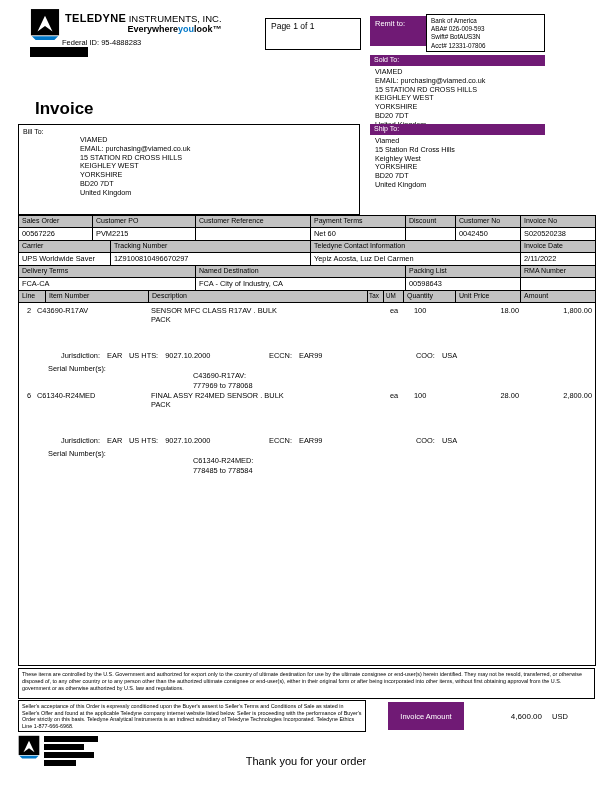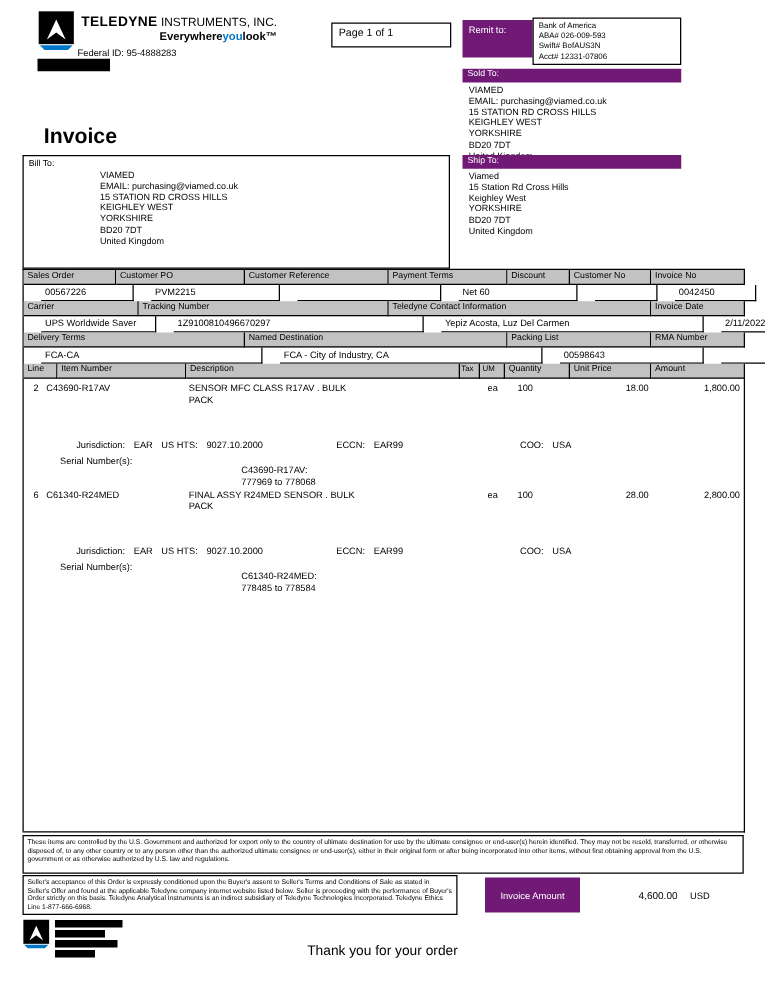--- a/index.html
+++ b/index.html
@@ -12,40 +12,40 @@
 
 .logo-row { left:30px; top:8px; display:flex; gap:5px; align-items:flex-start; }
 .logo-svg { width:30px; height:34px; flex:0 0 auto; }
 .brand-line { font-size:11px; white-space:nowrap; padding-top:4px; }
 .brand-bold { font-weight:bold; letter-spacing:.3px; }
 .brand-rest { font-size:9.5px; }
 .tagline { font-size:9px; font-weight:bold;text-align:right; }
 .tag-mid { color:#0077c8; }
 .federal { left:62px; top:38px; font-size:7.5px; }
 .redact-top { left:30px; top:47px; width:58px; height:10px; }
-.pagebox { left:265px; top:18px; width:96px; height:20px; border:1px solid #000; font-size:8.5px; padding:2px 5px; }
+.pagebox { left:265px; top:18px; width:96px; height:32px; border:1px solid #000; font-size:8.5px; padding:2px 5px; }
 .remit-label { left:370px; top:16px; width:56px; height:30px; font-size:7.5px; padding:3px 5px; }
 .remit-box { left:426px; top:14px; width:119px; height:38px; border:1px solid #000; font-size:6.3px; line-height:1.3; padding:2px 4px; }
 
 
 .addr-bar { font-size:7px; height:11px; padding:1px 4px; }
 .addr-lines { font-size:7.2px; line-height:1.22; padding:2px 0 0 5px; }
 .soldto { left:370px; top:55px; width:175px; }
 .shipto { left:370px; top:124px; width:175px; }
 .invoice-title { left:35px; top:99px; font-size:17px; font-weight:bold; }
 .billto { left:18px; top:124px; width:342px; height:91px; border:1px solid #000; padding:3px 4px; display:flex; }
 .billto-label { font-size:7px; width:52px; }
 .billto .addr-lines { padding-top:8px; }
 
 
 .itable { left:18px; top:215px; width:578px; border-top:1px solid #000; border-left:1px solid #000; }
 .irow { display:flex; }
 .cell { border-right:1px solid #000; border-bottom:1px solid #000; font-size:7px; padding:1px 3px; height:12px; white-space:nowrap; overflow:hidden; flex:0 0 auto; }
 .hcell { background:#c2c2c2; }
-.vcell { height:13px; font-size:7.4px;margin-left:14px; }
+.vcell { height:13px; font-size:7.4px; }
 
 
 .li-body { border-right:1px solid #000; border-bottom:1px solid #000; width:577px; height:363px; position:relative; font-size:7.4px; }
 .item { position:absolute; left:0; width:577px; }
 .item-main { display:flex; align-items:flex-start; }
 .cm-line  { width:12px; text-align:right; flex:0 0 auto; }
 .cm-item  { width:120px; padding-left:6px; flex:0 0 auto; }
 .cm-desc  { width:217px; flex:0 0 auto; }
 .desc-inner { max-width:145px; }
 .cm-tax   { width:16px; flex:0 0 auto; }

